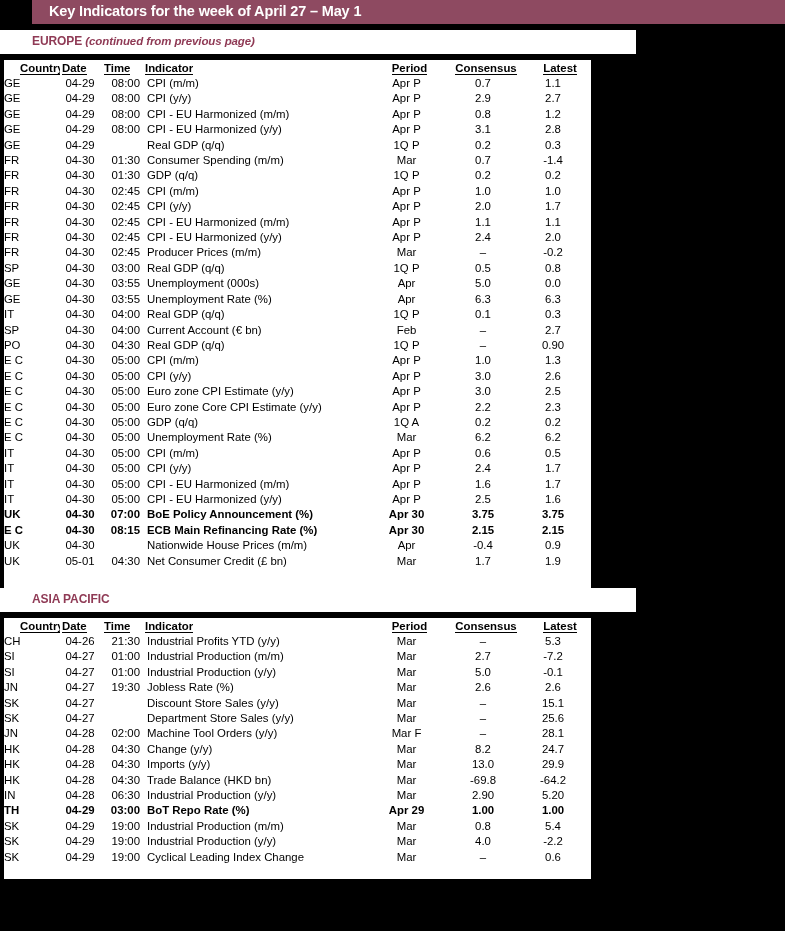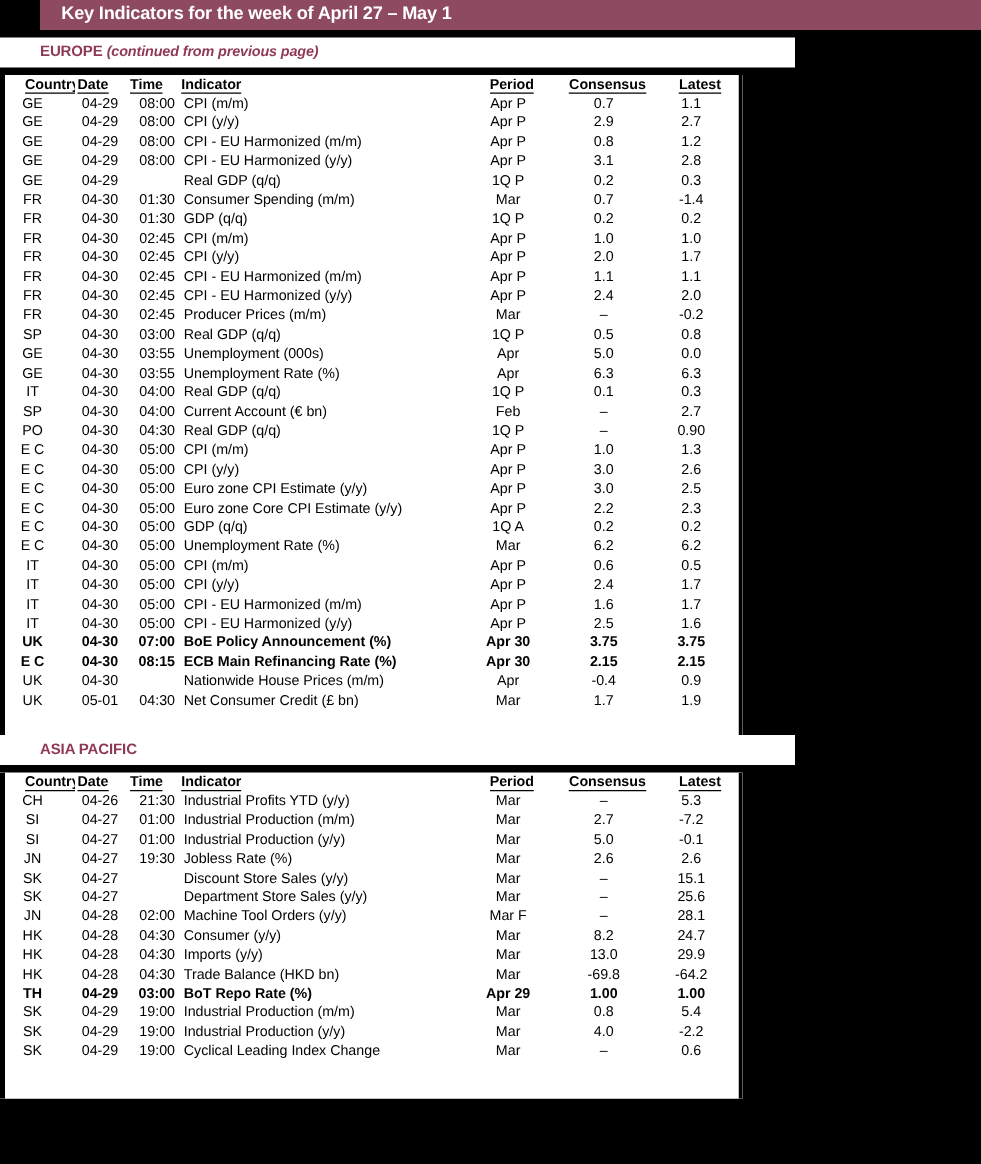--- a/index.html
+++ b/index.html
@@ -125,21 +125,21 @@
   col.c-latest  { width: 70px; }
 
   .th-country { text-align: left;   padding-left: 16px !important; }
   .th-date    { text-align: left;   padding-left: 2px !important; }
   .th-time    { text-align: left;   padding-left: 0px !important; }
   .th-ind     { text-align: left;   padding-left: 3px !important; }
   .th-period  { text-align: center; }
   .th-cons    { text-align: center; }
   .th-latest  { text-align: center; }
 
-  td.country  { text-align: center; padding-right: 12px !important; }
+  td.country  { text-align: left; padding-right: 12px !important; }
   td.date     { text-align: center; padding-right: 4px !important; }
   td.time     { text-align: right;  padding-right: 2px !important; }
   td.ind      { text-align: left;   padding-left: 5px !important; }
   td.period   { text-align: center; padding-right: 6px !important;}
   td.cons     { text-align: center; padding-right: 6px !important;}
   td.latest   { text-align: center; padding-right: 14px !important;}
 
   tr.bold td { font-weight: bold; }
 </style>
 </head>
@@ -564,21 +564,21 @@
             <td class="time">02:00</td>
             <td class="ind">Machine Tool Orders (y/y)</td>
             <td class="period">Mar F</td>
             <td class="cons">–</td>
             <td class="latest">28.1</td>
           </tr>
           <tr>
             <td class="country">HK</td>
             <td class="date">04-28</td>
             <td class="time">04:30</td>
-            <td class="ind">Consumer (y/y)</td>
+            <td class="ind">Change (y/y)</td>
             <td class="period">Mar</td>
             <td class="cons">8.2</td>
             <td class="latest">24.7</td>
           </tr>
           <tr>
             <td class="country">HK</td>
             <td class="date">04-28</td>
             <td class="time">04:30</td>
             <td class="ind">Imports (y/y)</td>
             <td class="period">Mar</td>
@@ -586,20 +586,29 @@
             <td class="latest">29.9</td>
           </tr>
           <tr>
             <td class="country">HK</td>
             <td class="date">04-28</td>
             <td class="time">04:30</td>
             <td class="ind">Trade Balance (HKD bn)</td>
             <td class="period">Mar</td>
             <td class="cons">-69.8</td>
             <td class="latest">-64.2</td>
+          </tr>
+          <tr>
+            <td class="country">IN</td>
+            <td class="date">04-28</td>
+            <td class="time">06:30</td>
+            <td class="ind">Industrial Production (y/y)</td>
+            <td class="period">Mar</td>
+            <td class="cons">2.90</td>
+            <td class="latest">5.20</td>
           </tr>
           <tr class="bold">
             <td class="country">TH</td>
             <td class="date">04-29</td>
             <td class="time">03:00</td>
             <td class="ind">BoT Repo Rate (%)</td>
             <td class="period">Apr 29</td>
             <td class="cons">1.00</td>
             <td class="latest">1.00</td>
           </tr>

